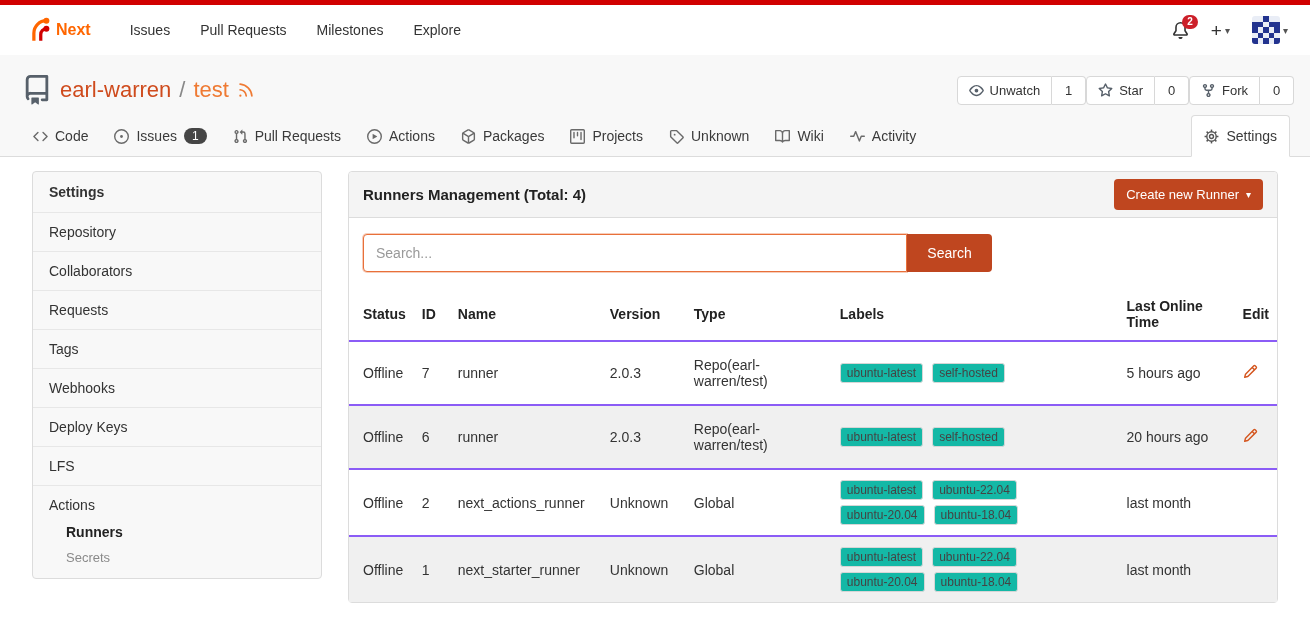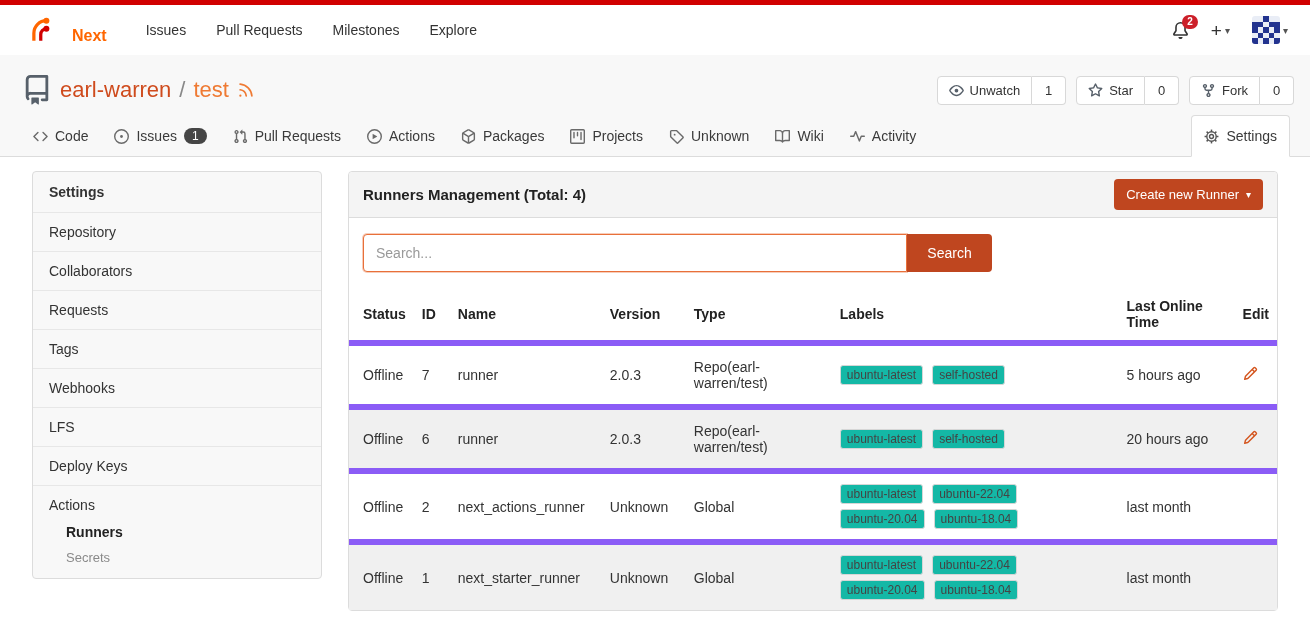--- a/index.html
+++ b/index.html
@@ -5,40 +5,40 @@
   * { margin:0; padding:0; box-sizing:border-box; }
   html,body { width:1310px; height:644px; overflow:hidden; }
   body {
     font-family:"Liberation Sans","DejaVu Sans",sans-serif;
     font-size:14px; color:#333; background:#fff;
   }
   .top-accent { height:5px; background:#d10000; }
 
   
   .navbar { height:50px; background:#fff; display:flex; align-items:center; padding:0 22px; }
-  .brand { display:flex; align-items:flex-end; gap:20px; cursor:pointer; }
+  .brand { display:flex; align-items:center; gap:4px; cursor:pointer; }
   .brand-name { color:#ff6600; font-weight:bold; font-size:16px; }
   .nav-links { display:flex; align-items:center; margin-left:26px; gap:4px; }
   .nav-link { padding:8px 13px; color:#333; font-weight:500; cursor:pointer; border-radius:4px; }
   .nav-right { margin-left:auto; display:flex; align-items:center; gap:22px; }
   .icon-btn { position:relative; display:flex; align-items:center; gap:3px; cursor:pointer; color:#333; }
   .notif-badge { position:absolute; top:-7px; right:-9px; background:#cc1f29; color:#fff;
     font-size:10px; font-weight:bold; border-radius:8px; padding:1px 5px; line-height:1.2; }
   .plus-glyph { font-size:19px; line-height:1; color:#333; }
   .caret { font-size:10px; color:#555; }
   .avatar { width:28px; height:28px; border-radius:3px; overflow:hidden; display:block; }
 
   
   .band { background:#f8f8f8; }
   .repo-header { display:flex; align-items:center; padding:20px 16px 10px 22px; }
   .repo-title { display:flex; align-items:center; gap:8px; font-size:22px; }
   .repo-owner { color:#cf4b1d; cursor:pointer; font-weight:500; }
   .repo-sep { color:#888; }
   .repo-name { color:#ef7a33; cursor:pointer; font-weight:500; }
-  .repo-actions { margin-left:auto; display:flex; gap:10px; }
+  .repo-actions { margin-left:auto; display:flex; }
   .btn-group { display:flex; font-size:13px; }
   .seg { background:#fff; border:1px solid #d8d8d8; padding:6px 11px; display:flex; align-items:center; gap:6px; cursor:pointer; color:#333; }
   .seg.first { border-radius:4px 0 0 4px; }
   .seg.count { border-left:none; border-radius:0 4px 4px 0; min-width:34px; justify-content:center; }
 
   
   .tabbar { display:flex; align-items:flex-end; padding:0 20px; border-bottom:1px solid #dcdcdc; background:#f8f8f8; }
   .tab { display:flex; align-items:center; gap:7px; padding:12px 12px; color:#3a3a3a; cursor:pointer; border:1px solid transparent; margin-bottom:-1px; }
   .tab svg { flex:none; }
   .tab-count { background:#454545; color:#fff; border-radius:10px; font-size:12px; padding:1px 8px; }
@@ -72,21 +72,21 @@
   .search-btn { width:85px; height:38px; background:#bf461f; color:#fff; border:none; border-radius:0 4px 4px 0;
     font-size:14px; font-weight:500; cursor:pointer; font-family:inherit; }
 
   table.runners { width:100%; border-collapse:collapse; }
   .runners th { text-align:left; font-weight:bold; padding:10px 8px; vertical-align:middle; color:#222; }
   .runners td { padding:10px 8px; vertical-align:middle; }
   .runners th:first-child, .runners td:first-child { padding-left:14px; }
   .c-status { width:64px; } .c-id { width:36px; } .c-name { width:152px; }
   .c-version { width:84px; } .c-type { width:146px; } .c-labels { width:auto; }
   .c-last { width:116px; } .c-edit { width:42px; }
-  .runners tbody tr { border-top:6px solid #8b5cf6; height:64px; }
+  .runners tbody tr { border-top:2px solid #8b5cf6; height:64px; }
   .runners tbody tr:nth-child(even) { background:#f0f0f0; }
   .labels { display:flex; flex-wrap:wrap; gap:5px 9px; max-width:186px; }
   .label { background:#14b8a6; border:1px solid #d6d6d6; border-radius:3px; padding:2px 6px;
     font-size:12px; color:#444; white-space:nowrap; }
   .edit-btn { cursor:pointer; display:inline-flex; }
 </style>
 </head>
 <body>
 
 <div class="top-accent"></div>
@@ -281,22 +281,22 @@
 
 <div class="main">
 
   <div class="side-menu">
     <div class="side-title">Settings</div>
     <div class="side-item">Repository</div>
     <div class="side-item">Collaborators</div>
     <div class="side-item">Requests</div>
     <div class="side-item">Tags</div>
     <div class="side-item">Webhooks</div>
+    <div class="side-item">Deploy Keys</div>
     <div class="side-item">LFS</div>
-    <div class="side-item">Deploy Keys</div>
     <div class="side-group">
       <div class="side-group-label">Actions</div>
       <div class="side-sub active">Runners</div>
       <div class="side-sub muted">Secrets</div>
     </div>
   </div>
 
   <div class="card">
     <div class="card-header">
       <span class="card-title">Runners Management (Total: 4)</span>

